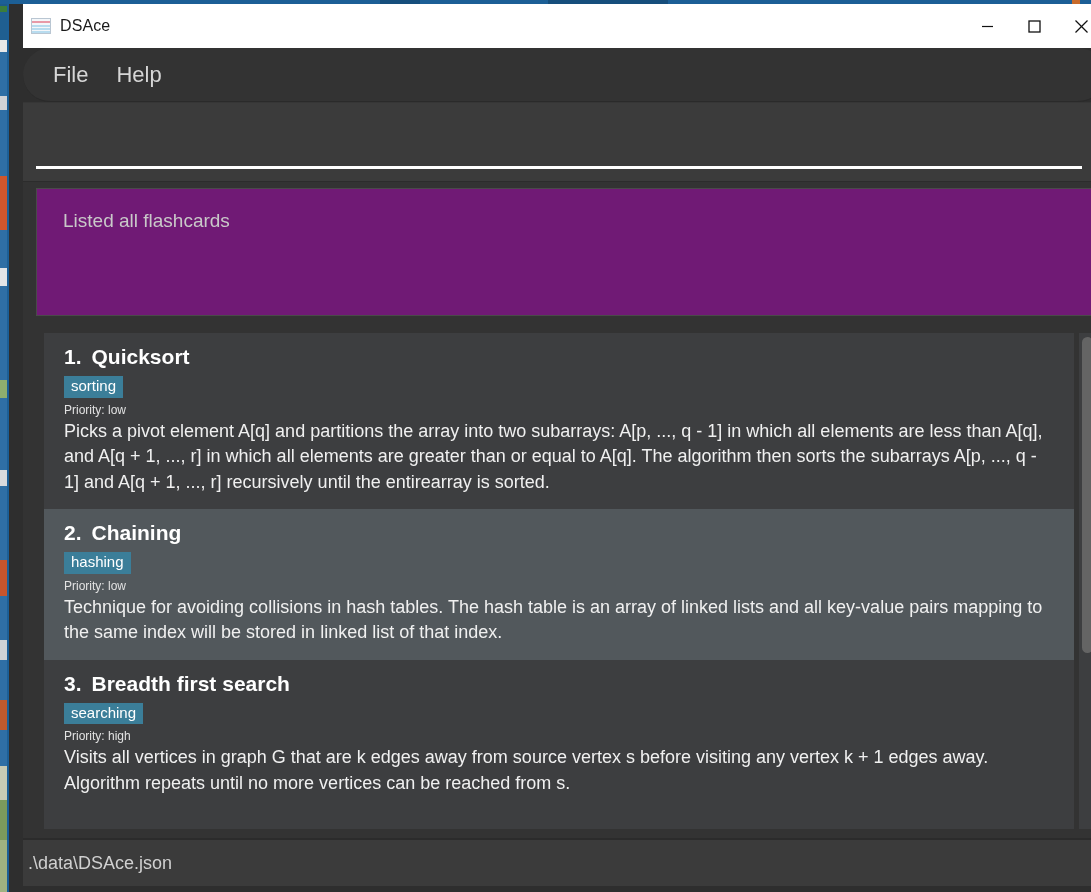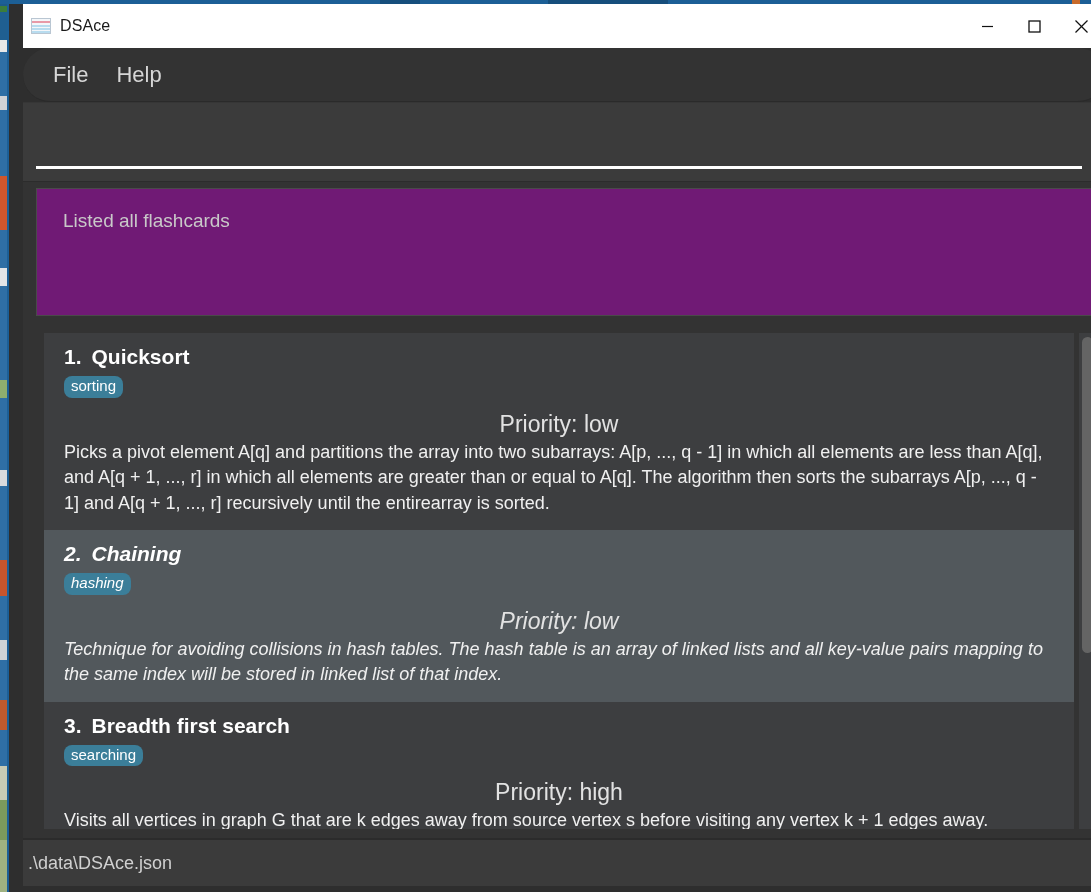--- a/index.html
+++ b/index.html
@@ -194,43 +194,42 @@
     position: relative;
     width: 1030px;
     height: 496px;
     background: #3d3e40;
     overflow: hidden;
   }
   .card-row {
     padding: 12px 20px 14px 20px;
     box-sizing: border-box;
   }
-  .card-row.alt { background: #52585c; font-style: italic; }
+  .card-row.alt { background: #52585c; }
   .card-title {
     color: #ffffff;
     font-size: 21px;
     font-weight: bold;
     margin-bottom: 7px;
   }
   .card-title .num { font-weight: bold; margin-right: 10px; }
   .tag-badge {
     display: inline-block;
     background: #3b7e99;
     color: #ffffff;
     font-size: 15px;
     padding: 2px 7px 3px 7px;
-    border-radius: 8px;
+    border-radius: 0;
     line-height: 1.1;
   }
   .card-priority {
     color: #e2e2e2;
-    font-size: 23px;
-    font-weight: 300;
-    margin-top: 13px;
-    text-align: center;
+    font-size: 12px;
+    font-weight: 300;
+    margin-top: 5px;
   }
   .card-desc {
     color: #f0f0f0;
     font-size: 18px;
     font-weight: 300;
     line-height: 25.5px;
     margin-top: 2px;
     max-width: 995px;
   }
 

